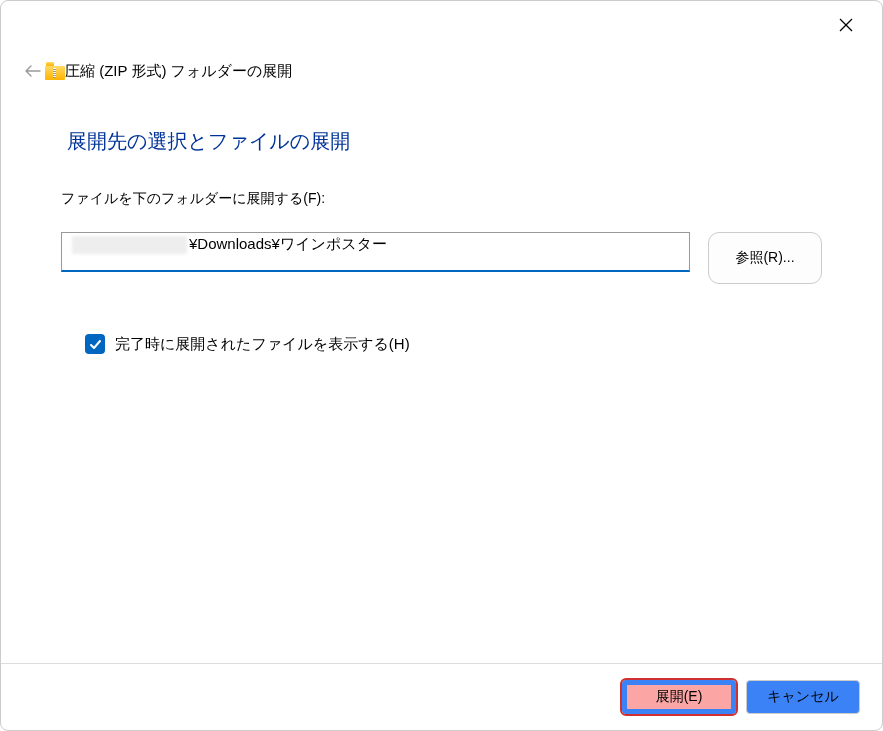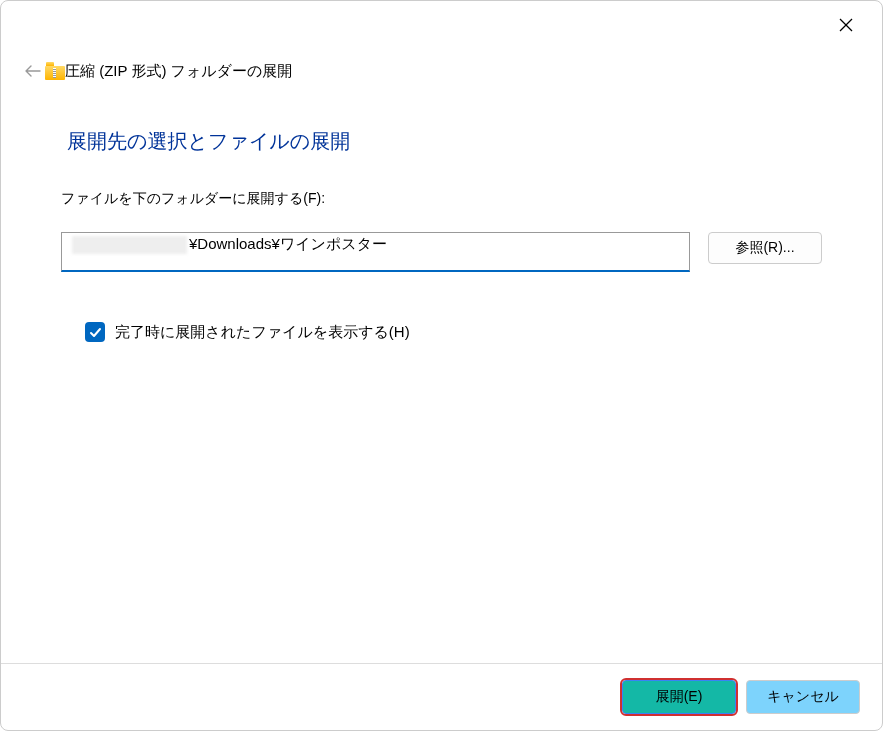--- a/index.html
+++ b/index.html
@@ -153,24 +153,24 @@
       margin-right: 2px;
     }
     
     .path-input-text {
       font-size: 15px;
       color: #000;
     }
     
     .browse-btn {
       width: 114px;
-      height: 32px;
+      height: 52px;
       border: 1px solid #ccc;
       background: #fdfdfd;
-      border-radius: 4px;
+      border-radius: 11px;
       font-size: 14px;
       cursor: pointer;
       display: flex;
       align-items: center;
       justify-content: center;
     }
     
     .checkbox-row {
       display: flex;
       align-items: center;
@@ -204,33 +204,33 @@
       padding: 16px 22px;
       display: flex;
       justify-content: flex-end;
       gap: 10px;
     }
     
     .footer-btn {
       min-width: 114px;
       height: 34px;
       border: 1px solid #ccc;
-      background: #7dd3fc;
+      background: #3b82f6;
       border-radius: 4px;
       font-size: 14px;
       cursor: pointer;
       display: flex;
       align-items: center;
       justify-content: center;
       padding: 0 18px;
     }
     
     .footer-btn.primary {
-      background: #14b8a6;
-      border: 1px solid #3b82f6;
+      background: #fca5a5;
+      border: 5px solid #3b82f6;
       outline: 2px solid #d03030;
       outline-offset: 0px;
       margin-left: 35px;
     }
   </style>
 </head>
 <body>
 
 <div class="dialog">
 

